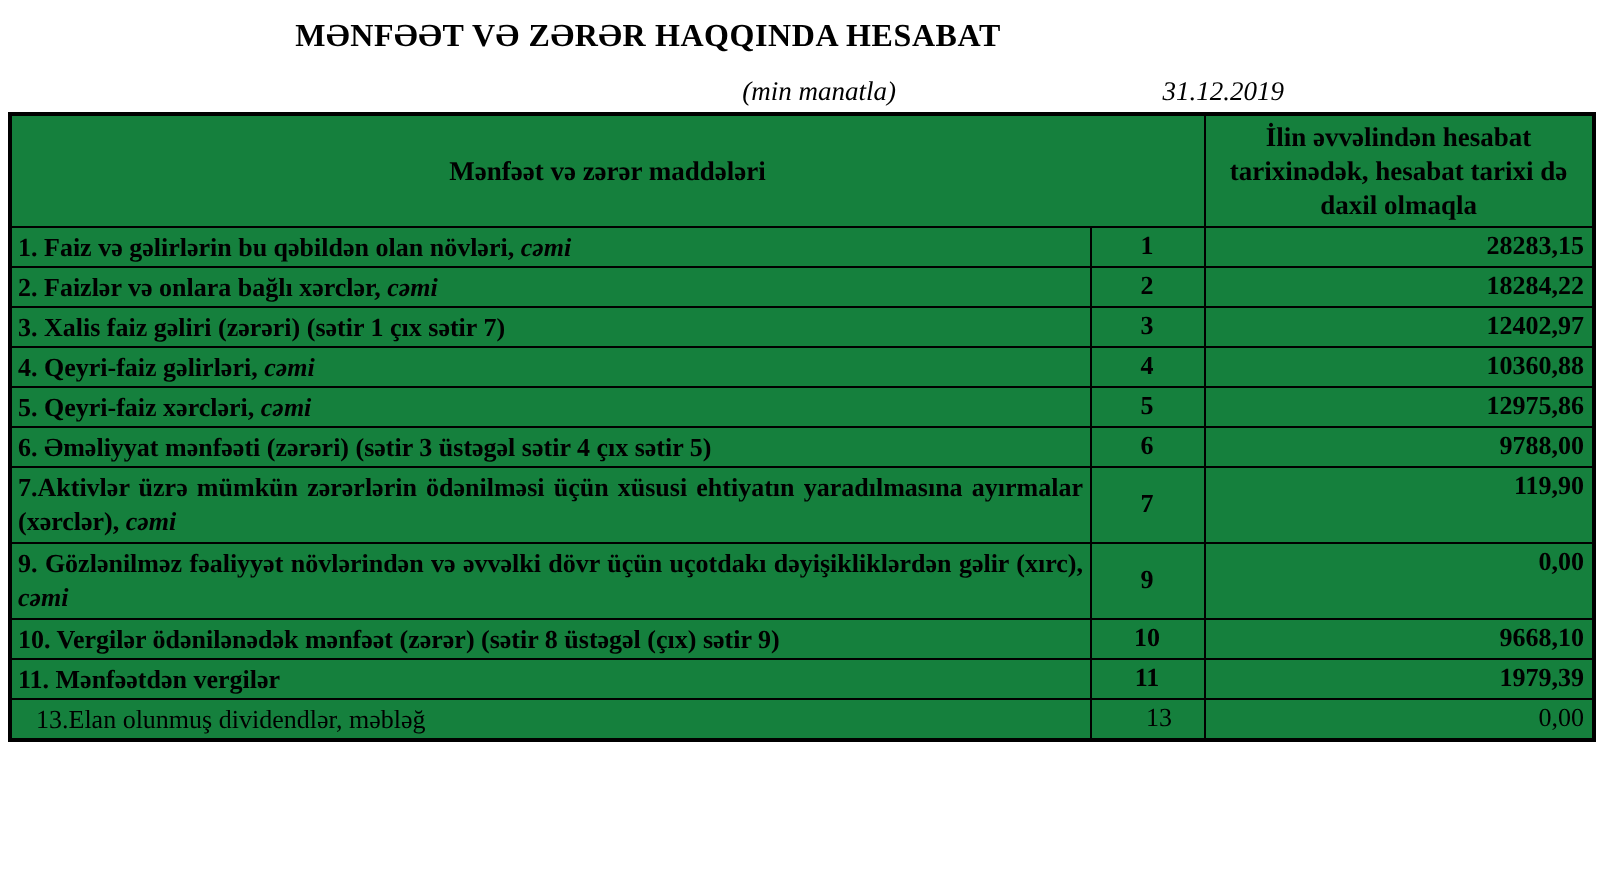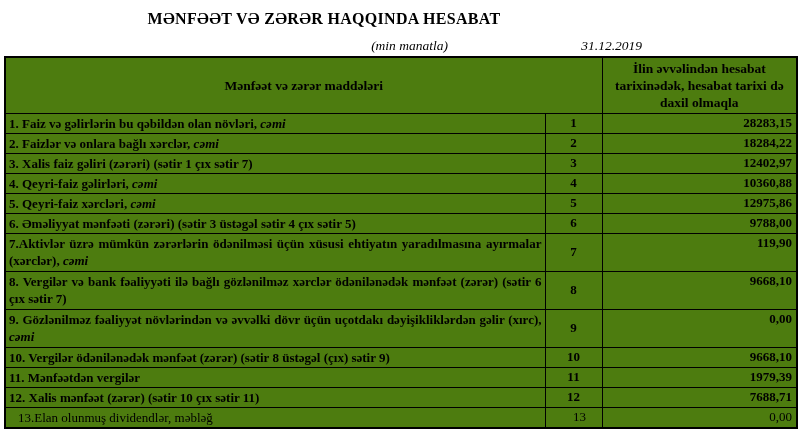--- a/index.html
+++ b/index.html
@@ -33,21 +33,21 @@
   table.pl-table {
     border-collapse: collapse;
     table-layout: fixed;
     width: 792px;
     margin-left: 4px;
     margin-top: 2px;
     border: 2px solid #000;
   }
   .pl-table td {
     border: 1px solid #000;
-    background: #4d7c0f;
+    background: #15803d;
     font-size: 13px;
     font-weight: bold;
     padding: 0;
     vertical-align: middle;
     overflow: hidden;
   }
   tr.head td {
     height: 56px;
     text-align: center;
     font-size: 13.5px;
@@ -120,44 +120,34 @@
         <td class="desc"><span>6. Əməliyyat mənfəəti (zərəri) (sətir 3 üstəgəl sətir 4 çıx sətir 5)</span><span class="it"></span></td>
         <td class="num">6</td>
         <td class="val">9788,00</td>
       </tr>
       <tr class="r tall">
         <td class="desc"><span>7.Aktivlər üzrə mümkün zərərlərin ödənilməsi üçün xüsusi ehtiyatın yaradılmasına ayırmalar (xərclər), </span><span class="it">cəmi</span></td>
         <td class="num">7</td>
         <td class="val">119,90</td>
       </tr>
       <tr class="r tall">
-        <td class="desc"><span>8. Vergilər və bank fəaliyyəti ilə bağlı gözlənilməz xərclər ödənilənədək mənfəət (zərər) (sətir 6 çıx sətir 7)</span><span class="it"></span></td>
-        <td class="num">8</td>
-        <td class="val">9668,10</td>
-      </tr>
-      <tr class="r tall">
         <td class="desc"><span>9. Gözlənilməz fəaliyyət növlərindən və əvvəlki dövr üçün uçotdakı dəyişikliklərdən gəlir (xırc), </span><span class="it">cəmi</span></td>
         <td class="num">9</td>
         <td class="val">0,00</td>
       </tr>
       <tr class="r">
         <td class="desc"><span>10. Vergilər ödənilənədək mənfəət (zərər) (sətir 8 üstəgəl (çıx) sətir 9)</span><span class="it"></span></td>
         <td class="num">10</td>
         <td class="val">9668,10</td>
       </tr>
       <tr class="r">
         <td class="desc"><span>11. Mənfəətdən vergilər</span><span class="it"></span></td>
         <td class="num">11</td>
         <td class="val">1979,39</td>
       </tr>
-      <tr class="r">
-        <td class="desc"><span>12. Xalis mənfəət (zərər) (sətir 10 çıx sətir 11)</span><span class="it"></span></td>
-        <td class="num">12</td>
-        <td class="val">7688,71</td>
-      </tr>
       <tr class="r plain">
         <td class="desc"><span>13.Elan olunmuş dividendlər, məbləğ</span><span class="it"></span></td>
         <td class="num">13</td>
         <td class="val">0,00</td>
       </tr>
     </tbody>
   </table>
 
 </div>
 

